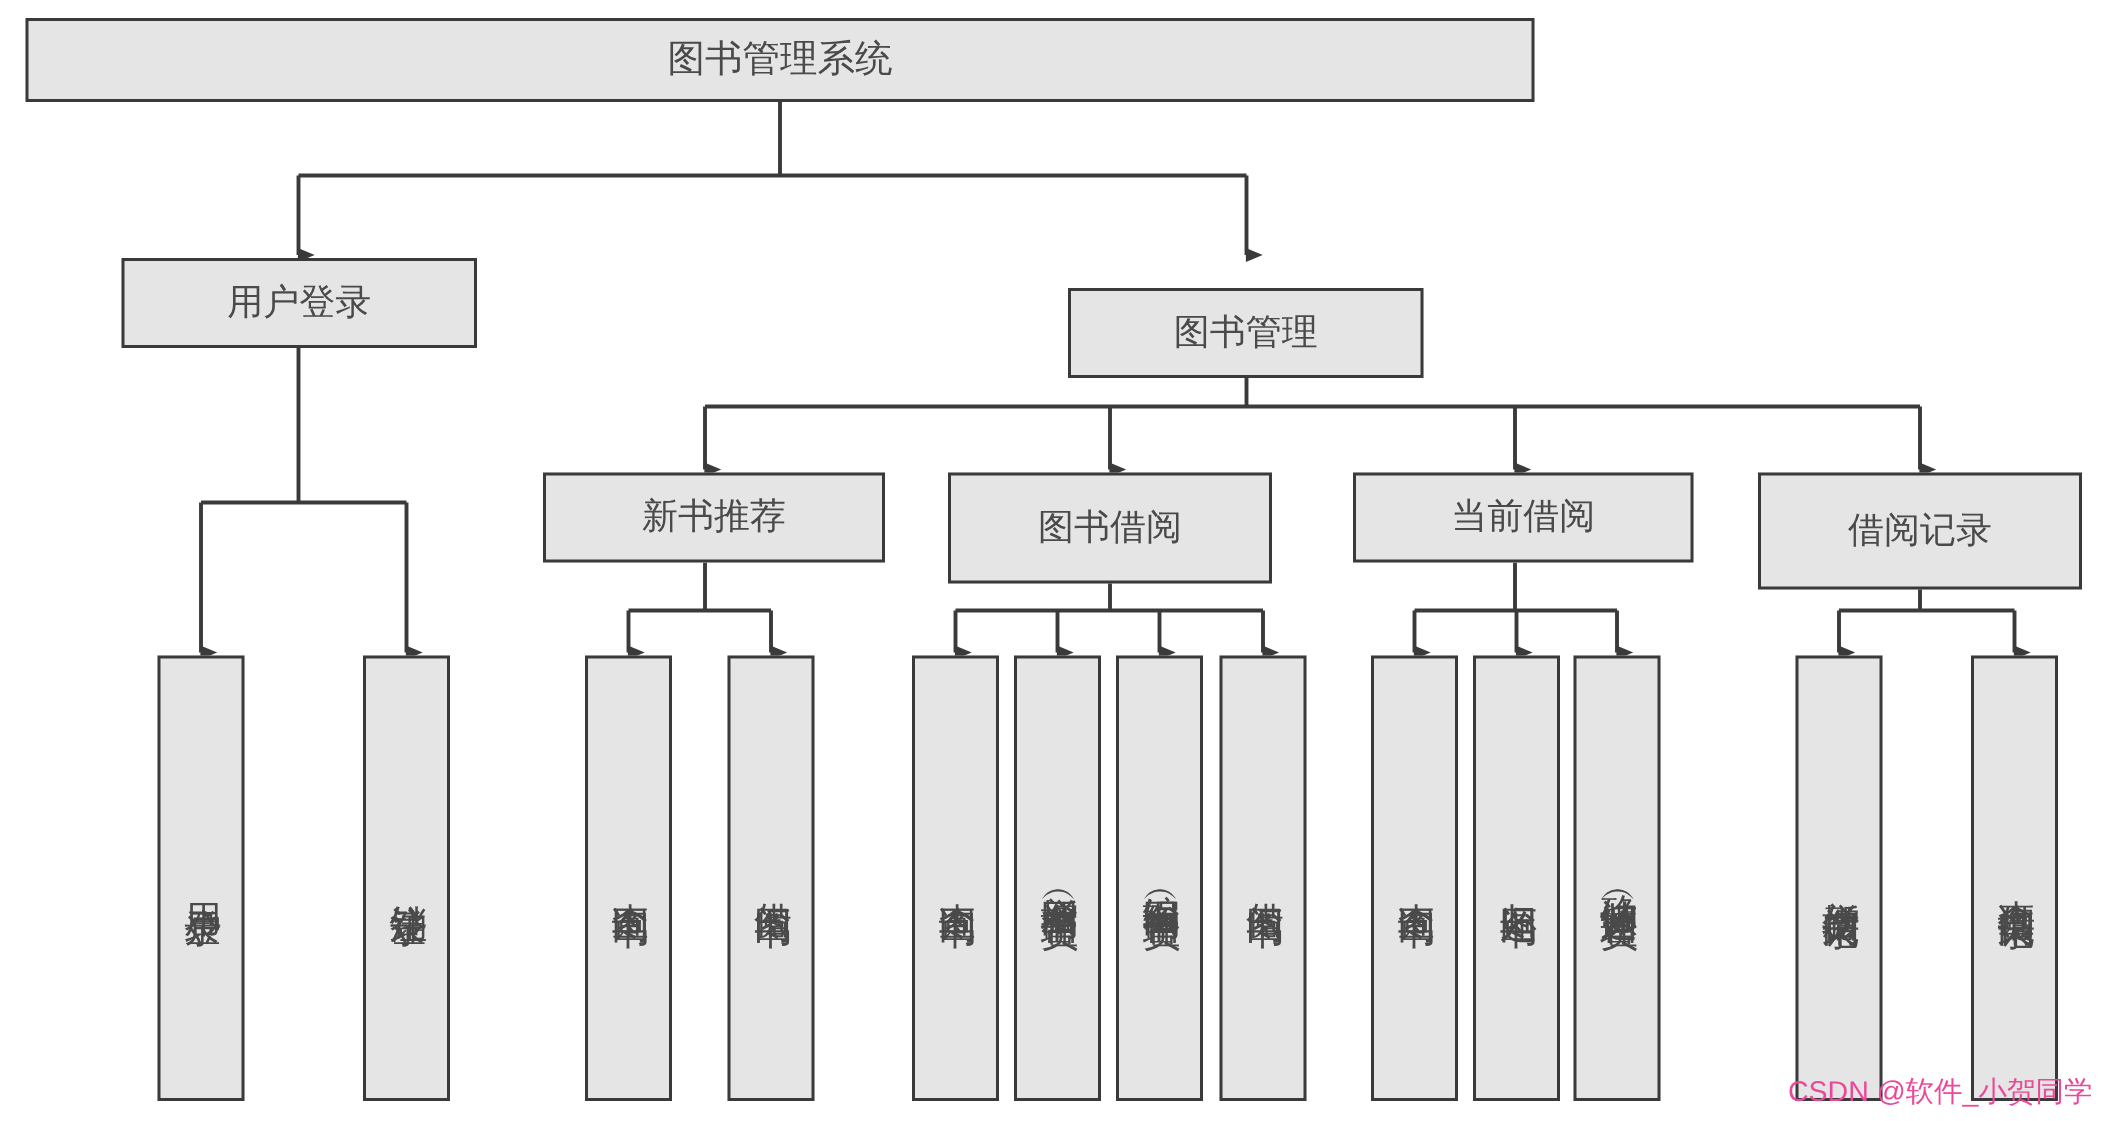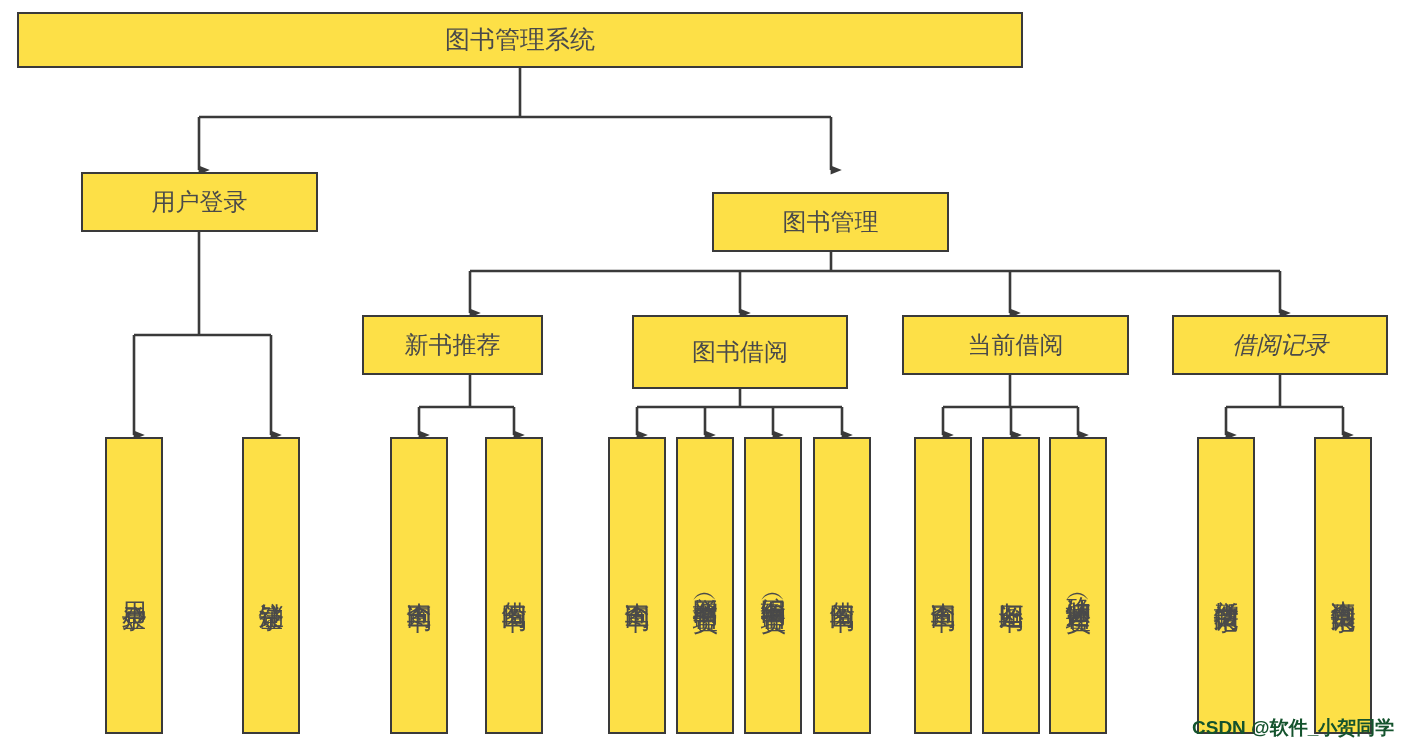--- a/index.html
+++ b/index.html
@@ -21,21 +21,21 @@
   #diagram-svg {
     position: absolute;
     left: 0;
     top: 0;
     width: 1405px;
     height: 747px;
   }
   .node-box {
     position: absolute;
     box-sizing: border-box;
-    background: #fde047;
+    background: #e5e5e5;
     border: 2.5px solid #3a3a3a;
     display: flex;
     align-items: center;
     justify-content: center;
     overflow: hidden;
   }
   .node-label {
     color: #4a4a4a;
     font-family: "Liberation Sans", "DejaVu Sans", sans-serif;
     line-height: 1.18;
@@ -53,26 +53,25 @@
   }
   
   .node-v .node-label {
     font-size: 25px;
     writing-mode: vertical-rl;
     text-orientation: upright;
     letter-spacing: 2px;
   }
   .watermark {
     position: absolute;
-    color: #14532d;
+    color: #ec4899;
     font-size: 19px;
     font-family: "Liberation Sans", "DejaVu Sans", sans-serif;
     white-space: nowrap;
     user-select: none;
-    font-weight: bold;
   }
 </style>
 </head>
 <body>
 
 <div id="diagram-canvas">
 
   <svg id="diagram-svg" viewBox="0 0 1405 747" xmlns="http://www.w3.org/2000/svg">
     <defs>
       <marker id="arrow" viewBox="0 0 10 12" refX="5" refY="11.2" markerWidth="10" markerHeight="12" orient="auto-start-reverse" markerUnits="userSpaceOnUse">
@@ -129,30 +128,30 @@
     <span class="node-label">图书管理系统</span>
   </div>
 
   <div class="node-box node-h" style="left:81px; top:172px; width:237px; height:60px;">
     <span class="node-label">用户登录</span>
   </div>
   <div class="node-box node-h" style="left:712px; top:172px; width:237px; height:60px;margin-top:20px;">
     <span class="node-label">图书管理</span>
   </div>
 
-  <div class="node-box node-h" style="left:362px; top:315px; width:181px; height:60px;">
+  <div class="node-box node-h" style="left:362px; top:315px; width:228px; height:60px;">
     <span class="node-label">新书推荐</span>
   </div>
   <div class="node-box node-h" style="left:632px; top:315px; width:216px; height:74px;">
     <span class="node-label">图书借阅</span>
   </div>
   <div class="node-box node-h" style="left:902px; top:315px; width:227px; height:60px;">
     <span class="node-label">当前借阅</span>
   </div>
-  <div class="node-box node-h" style="left:1172px; top:315px; width:216px; height:60px;font-style:italic;">
+  <div class="node-box node-h" style="left:1172px; top:315px; width:216px; height:78px;">
     <span class="node-label">借阅记录</span>
   </div>
 
   <div class="node-box node-v" style="left:105px; top:437px; width:58px; height:297px;">
     <span class="node-label">用户登录</span>
   </div>
   <div class="node-box node-v" style="left:242px; top:437px; width:58px; height:297px;">
     <span class="node-label">注销登录</span>
   </div>
 

